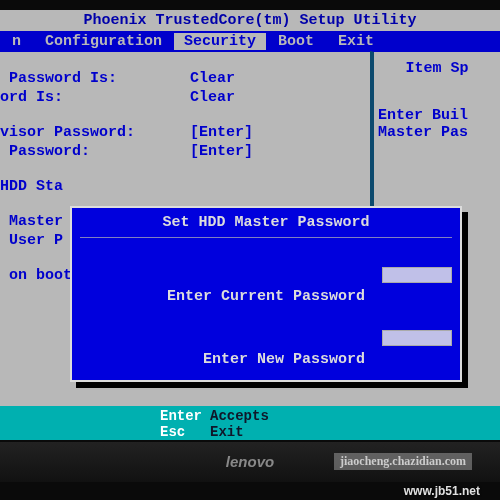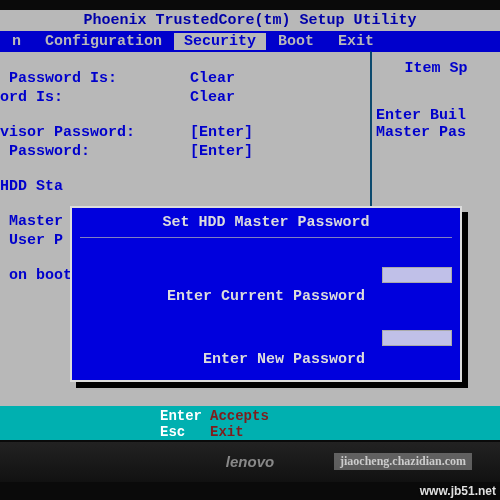--- a/index.html
+++ b/index.html
@@ -53,21 +53,21 @@
   }
   .leftpane {
     flex: 1;
     padding: 18px 4px 4px 0;
     color: #0000cc;
     position: relative;
     border-top: 1px solid #0000cc;
   }
   .rightpane {
     width: 130px;
-    border-left: 2px solid #0c4a6e;
+    border-left: 4px solid #0c4a6e;
     border-top: 1px solid #0000cc;
     padding: 8px 4px;
     color: #0000cc;
   }
   .rightpane .heading {
     text-align: center;
     margin-bottom: 30px;
   }
   .row { display: flex; margin-bottom: 2px; }
   .row .lbl { flex: 0 0 190px; white-space: pre; }
@@ -117,37 +117,37 @@
     position: absolute;
     left: 0; right: 0; bottom: 0;
     background: #00b0b0;
     color: #e0e0e0;
     padding: 2px 0 2px 160px;
     font-size: 14px;
     height: 34px;
   }
   .keybar .krow { display: flex; gap: 14px; }
   .keybar .k { color: #ffffff; width: 50px; display:inline-block; }
-  .keybar .kv { color: #7f1d1d; margin-top: 36px; }
+  .keybar .kv { color: #0f172a; margin-top: 36px; }
   
   .brandstrip {
     position: absolute;
     left: 0; right: 0; bottom: 18px;
     height: 40px;
     background: linear-gradient(#222, #111);
     color: #888;
     text-align: center;
     font-family: sans-serif;
     font-style: italic;
     font-size: 15px;
     line-height: 40px;
   }
   .watermark {
     position: absolute;
-    right: 4px; bottom: 2px;
+    right: 20px; bottom: 2px;
     color: #e0e0e0;
     font-family: sans-serif;
     font-size: 12px;
     text-shadow: 0 0 2px #000;
   }
   .watermark2 {
     position: absolute;
     right: 28px; bottom: 30px;
     color: #ccc;
     font-family: Liberation Serif, serif;

